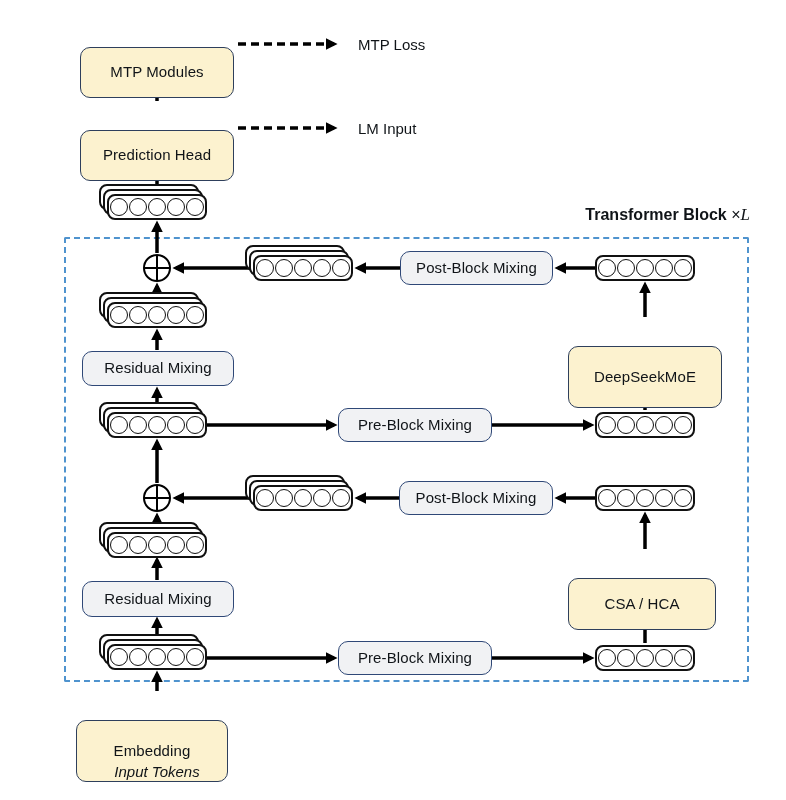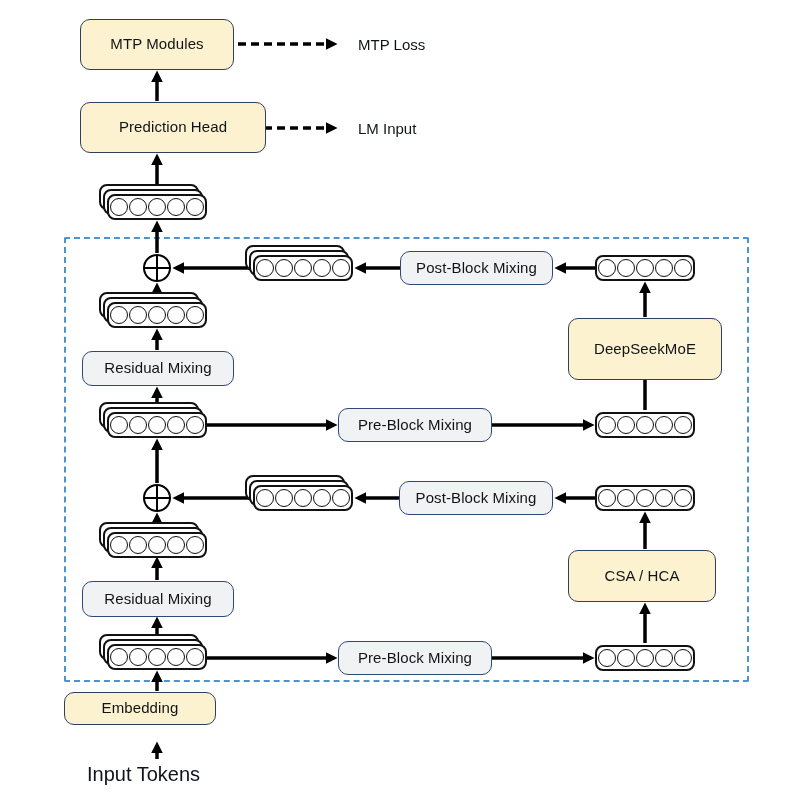--- a/index.html
+++ b/index.html
@@ -5,21 +5,21 @@
   html,body{margin:0;padding:0;background:#fff;}
   #canvas{
     position:relative;width:786px;height:800px;background:#fff;overflow:hidden;
     font-family:"Liberation Sans", sans-serif;color:var(--text,#101418);
   }
   .box{
     position:absolute;display:flex;align-items:center;justify-content:center;
     border-radius:10px;font-size:15px;letter-spacing:.1px;box-sizing:border-box;
     text-align:center;line-height:1.1;
   }
-  .yellow{background:var(--box-yellow,#FCF2CF);border:1.6px solid var(--box-yellow-border,#2E3F5C);}
+  .yellow{background:var(--box-yellow,#FCF2CF);border:1.6px solid var(--box-yellow-border,#2E3F5C);margin-top:28px;}
   .gray{background:var(--box-gray,#F1F2F4);border:1.6px solid var(--box-gray-border,#2F4877);text-align:center;}
   .token-row{
     position:absolute;width:100px;height:26px;background:#fff;border:2px solid #111;
     border-radius:8px;box-sizing:border-box;display:flex;align-items:center;justify-content:center;
   }
   .circles{display:flex;gap:1px;align-items:center;justify-content:center;}
   .circle{width:18px;height:18px;border:1.8px solid #111;border-radius:50%;background:#fff;box-sizing:border-box;flex:0 0 auto;}
   .stack{position:absolute;width:108px;height:36px;}
   .stack .layer{position:absolute;width:100px;height:26px;background:#fff;border:2px solid #111;border-radius:8px;box-sizing:border-box;}
   .stack .l3{left:0;top:0;}
@@ -33,33 +33,37 @@
   .plus::after{content:"";position:absolute;top:0;bottom:0;left:50%;width:2.4px;margin-left:-1.2px;background:#000;}
   .dashed-region{
     position:absolute;left:64px;top:237px;width:685px;height:445px;
     border:2px dashed var(--dashed-border,#4F93CE);box-sizing:border-box;border-radius:2px;
   }
   .tb-label{position:absolute;left:480px;top:205px;width:270px;text-align:right;font-size:16px;white-space:nowrap;}
   .tb-label .tb-name{font-weight:bold;}
   .tb-label .tb-times{font-weight:normal;font-size:16px;}
   .tb-label .tb-var{font-style:italic;font-family:"Liberation Serif",serif;font-size:17px;}
   .loss-text{position:absolute;font-size:15px;white-space:nowrap;}
-  .input-label{position:absolute;left:87px;top:763px;width:140px;text-align:left;font-size:20px;}
+  .input-label{position:absolute;left:87px;top:763px;width:140px;text-align:center;font-size:15px;font-style:italic;}
   svg.wires{position:absolute;left:0;top:0;pointer-events:none;}
   svg.wires line{stroke:var(--arrow,#000);stroke-width:3.5;}
   svg.wires .dash{stroke-dasharray:8 5;}
   svg.wires marker path{fill:var(--arrow,#000);}
 </style>
 </head>
 <body>
 
 <div id="canvas">
 
   <div class="dashed-region"></div>
 
+  <div class="tb-label">
+    <span class="tb-name">Transformer Block</span>
+    <span class="tb-times">×</span><span class="tb-var">L</span>
+  </div>
 
   <svg class="wires" width="786" height="800" viewBox="0 0 786 800">
     <defs>
       <marker id="ah" viewBox="0 0 10 10" refX="7" refY="5" markerWidth="3.4" markerHeight="3.4" orient="auto" markerUnits="strokeWidth">
         <path d="M0 0 L10 5 L0 10 z"></path>
       </marker>
     </defs>
 
     <line x1="157" y1="759" x2="157" y2="745" marker-end="url(#ah)"></line>
     <line x1="157" y1="691" x2="157" y2="674" marker-end="url(#ah)"></line>
@@ -90,30 +94,30 @@
     <line x1="399" y1="498" x2="358" y2="498" marker-end="url(#ah)"></line>
     <line x1="253" y1="498" x2="176" y2="498" marker-end="url(#ah)"></line>
 
     <line class="dash" x1="238" y1="44" x2="334" y2="44" marker-end="url(#ah)"></line>
     <line class="dash" x1="238" y1="128" x2="334" y2="128" marker-end="url(#ah)"></line>
   </svg>
 
   <div class="box yellow" style="left:80px;top:19px;width:154px;height:51px">
     <span>MTP Modules</span>
   </div>
-  <div class="box yellow" style="left:80px;top:102px;width:186px;height:51px">
+  <div class="box yellow" style="left:80px;top:102px;width:154px;height:51px">
     <span>Prediction Head</span>
   </div>
   <div class="box yellow" style="left:568px;top:318px;width:154px;height:62px">
     <span>DeepSeekMoE</span>
   </div>
   <div class="box yellow" style="left:568px;top:550px;width:148px;height:52px">
     <span>CSA / HCA</span>
   </div>
-  <div class="box yellow" style="left:64px;top:692px;width:152px;height:33px">
+  <div class="box yellow" style="left:76px;top:692px;width:152px;height:62px">
     <span>Embedding</span>
   </div>
 
   <div class="box gray" style="left:82px;top:351px;width:152px;height:35px">
     <span>Residual Mixing</span>
   </div>
   <div class="box gray" style="left:82px;top:581px;width:152px;height:36px">
     <span>Residual Mixing</span>
   </div>
   <div class="box gray" style="left:338px;top:408px;width:154px;height:34px">

